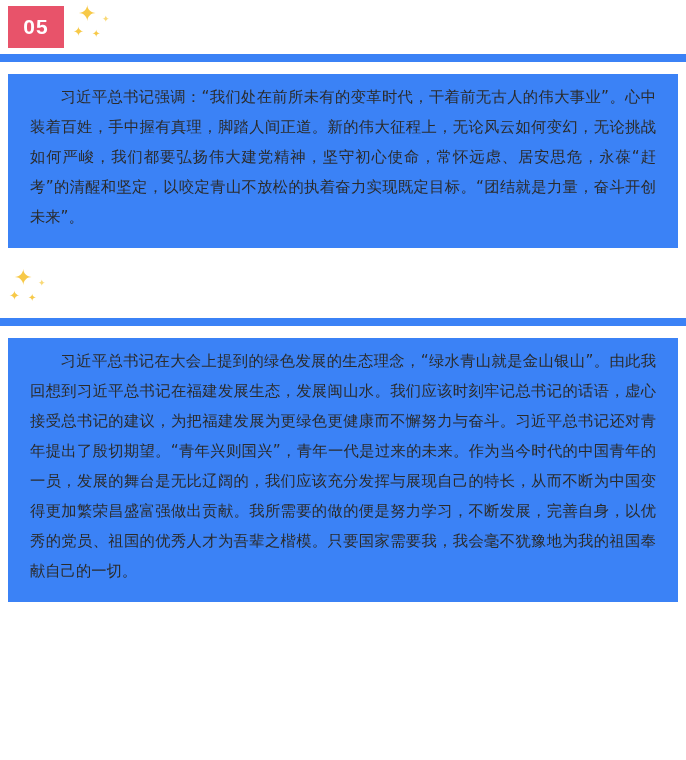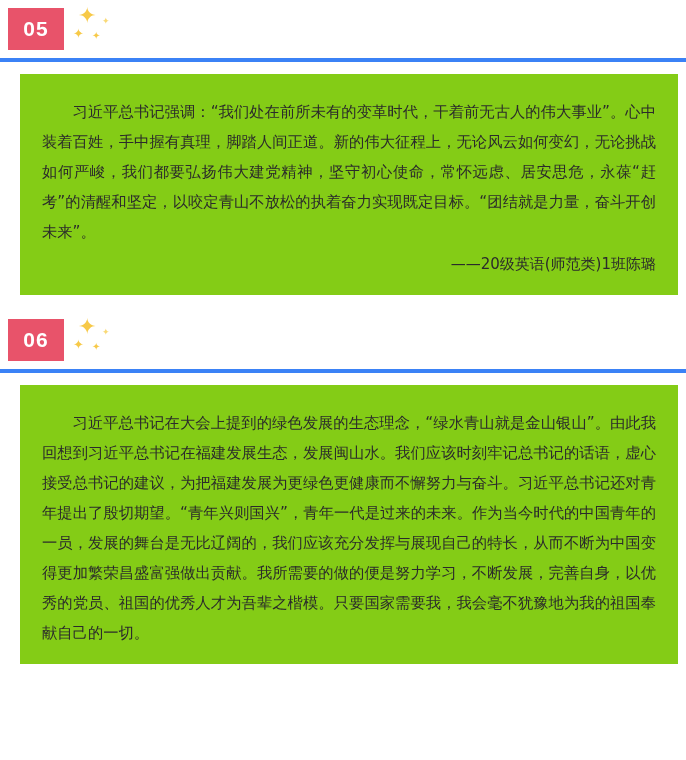--- a/index.html
+++ b/index.html
@@ -23,21 +23,21 @@
   .section {
     position: relative;
     width: 100%;
   }
 
   
   .num-band {
     position: relative;
     height: 62px;
     box-sizing: border-box;
-    border-bottom: 4px solid #3b82f6;
+    border-bottom: 8px solid #3b82f6;
     display: flex;
     align-items: center;
   }
   .num-badge {
     width: 56px;
     height: 42px;
     background: #e8536a;
     color: #ffffff;
     font-size: 21px;
     font-weight: bold;
@@ -59,23 +59,23 @@
     color: #f7c948;
     line-height: 1;
   }
   .spark.s1 { left: 6px;  top: -2px; font-size: 22px; }
   .spark.s2 { left: 1px;  top: 20px; font-size: 13px; }
   .spark.s3 { left: 20px; top: 24px; font-size: 10px; }
   .spark.s4 { left: 30px; top: 10px; font-size: 9px;  color: #f9d976; }
 
   
   .card {
-    background: #84cc16;
-    margin: 12px 8px 0 20px;
-    padding: 23px 22px 16px 22px;
+    background: #3b82f6;
+    margin: 12px 8px 0 8px;
+    padding: 8px 22px 16px 22px;
     box-sizing: border-box;
   }
   .para {
     font-size: 15.3px;
     line-height: 30px;
     color: #2b2b2b;
     text-align: justify;
     text-indent: 2em;
     margin: 0 0 0 0;
     font-family: "DejaVu Sans", "Liberation Sans", sans-serif;
@@ -102,29 +102,27 @@
       <div class="num-badge">05</div>
       <div class="sparkles">
         <span class="spark s1">✦</span>
         <span class="spark s2">✦</span>
         <span class="spark s3">✦</span>
         <span class="spark s4">✦</span>
       </div>
     </div>
     <div class="card">
       <p class="para">习近平总书记强调：“我们处在前所未有的变革时代，干着前无古人的伟大事业”。心中装着百姓，手中握有真理，脚踏人间正道。新的伟大征程上，无论风云如何变幻，无论挑战如何严峻，我们都要弘扬伟大建党精神，坚守初心使命，常怀远虑、居安思危，永葆“赶考”的清醒和坚定，以咬定青山不放松的执着奋力实现既定目标。“团结就是力量，奋斗开创未来”。</p>
-      <div class="signature">——20级英语(师范类)1班陈璐</div>
     </div>
   </div>
 
   <div class="gap-sm"></div>
 
   <div class="section">
     <div class="num-band">
-      <div class="num-badge">06</div>
       <div class="sparkles">
         <span class="spark s1">✦</span>
         <span class="spark s2">✦</span>
         <span class="spark s3">✦</span>
         <span class="spark s4">✦</span>
       </div>
     </div>
     <div class="card">
       <p class="para">习近平总书记在大会上提到的绿色发展的生态理念，“绿水青山就是金山银山”。由此我回想到习近平总书记在福建发展生态，发展闽山水。我们应该时刻牢记总书记的话语，虚心接受总书记的建议，为把福建发展为更绿色更健康而不懈努力与奋斗。习近平总书记还对青年提出了殷切期望。“青年兴则国兴”，青年一代是过来的未来。作为当今时代的中国青年的一员，发展的舞台是无比辽阔的，我们应该充分发挥与展现自己的特长，从而不断为中国变得更加繁荣昌盛富强做出贡献。我所需要的做的便是努力学习，不断发展，完善自身，以优秀的党员、祖国的优秀人才为吾辈之楷模。只要国家需要我，我会毫不犹豫地为我的祖国奉献自己的一切。</p>
 

